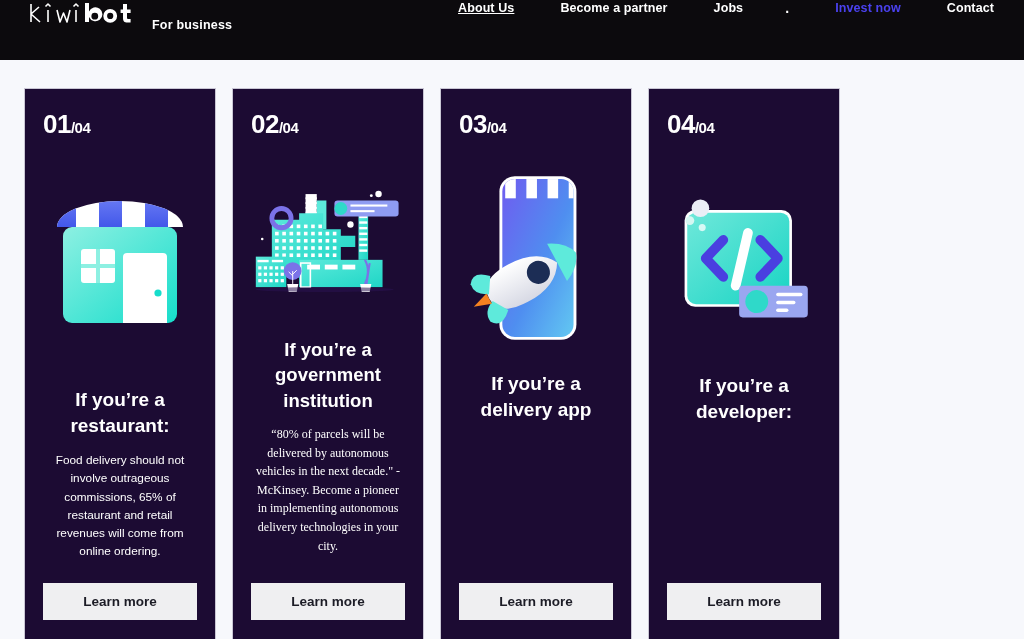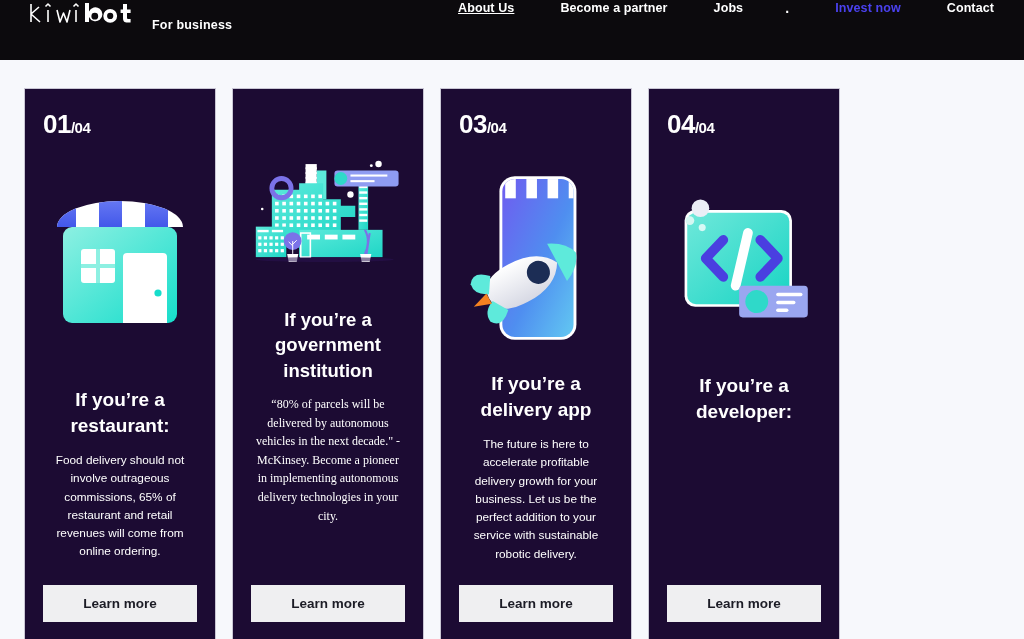--- a/index.html
+++ b/index.html
@@ -159,20 +159,23 @@
       </svg>
     </div>
     <div class="card-title">If you’re a restaurant:</div>
     <div class="card-body">Food delivery should not involve outrageous commissions, 65% of restaurant and retail revenues will come from online ordering.</div>
     <div class="btn-wrap">
       <button class="learn-btn">Learn more</button>
     </div>
   </div>
 
   <div class="card card-2">
+    <div class="card-num">
+      <span>02</span><span class="tot">/04</span>
+    </div>
     <div class="illus">
       <svg width="192" height="150" viewBox="0 0 192 150">
         <defs>
           <linearGradient id="cityG" x1="0" y1="0" x2="1" y2="1">
             <stop offset="0%" stop-color="#5ceadb"></stop>
               <stop offset="100%" stop-color="#1fd6c6"></stop>
           </linearGradient>
         </defs>
 
         <rect x="68" y="14" width="14" height="44" fill="#ffffff"></rect>
@@ -336,21 +339,20 @@
           <path d="M28 112 q0 -22 34 -22 q34 0 46 22 q-12 22 -46 22 q-34 0 -34 -22 Z" fill="url(#rockG)"></path>
           <path d="M108 90 q18 8 22 22 q-4 14 -22 22 Z" fill="#5eeadb"></path>
           <circle cx="86" cy="112" r="12" fill="#1c2d55"></circle>
           <path d="M40 92 q-14 -14 -22 -2 q-2 12 12 18 Z" fill="#5eeadb"></path>
           <path d="M40 132 q-14 14 -22 2 q-2 -12 12 -18 Z" fill="#5eeadb"></path>
           <path d="M28 106 l-18 6 l18 6 Z" fill="#f58220"></path>
         </g>
       </svg>
     </div>
     <div class="card-title">If you’re a delivery app</div>
-    <div class="card-body">The future is here to accelerate profitable delivery growth for your business. Let us be the perfect addition to your service with sustainable robotic delivery.</div>
     <div class="btn-wrap">
       <button class="learn-btn">Learn more</button>
     </div>
   </div>
 
   <div class="card card-4">
     <div class="card-num">
       <span>04</span><span class="tot">/04</span>
     </div>
     <div class="illus">

